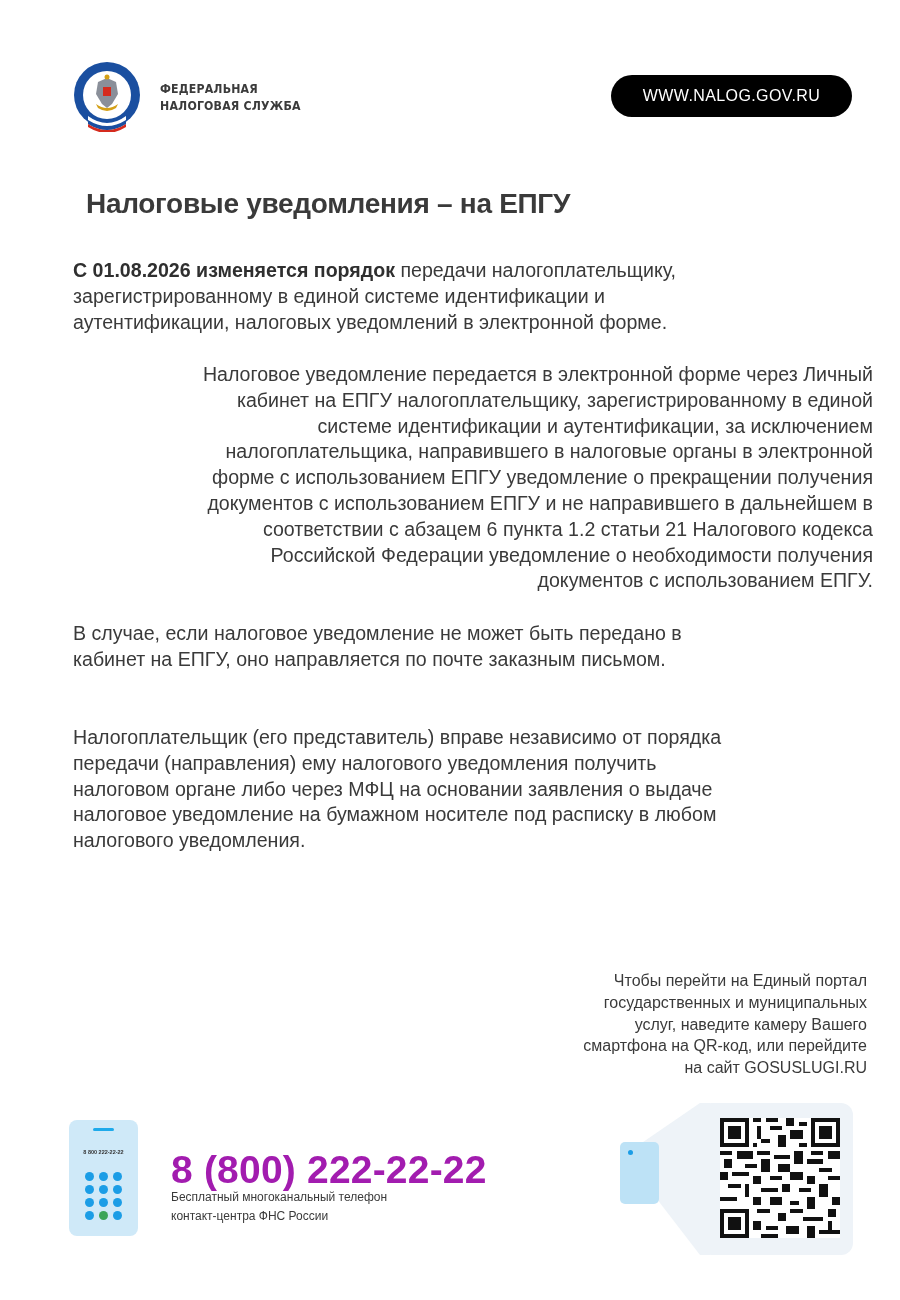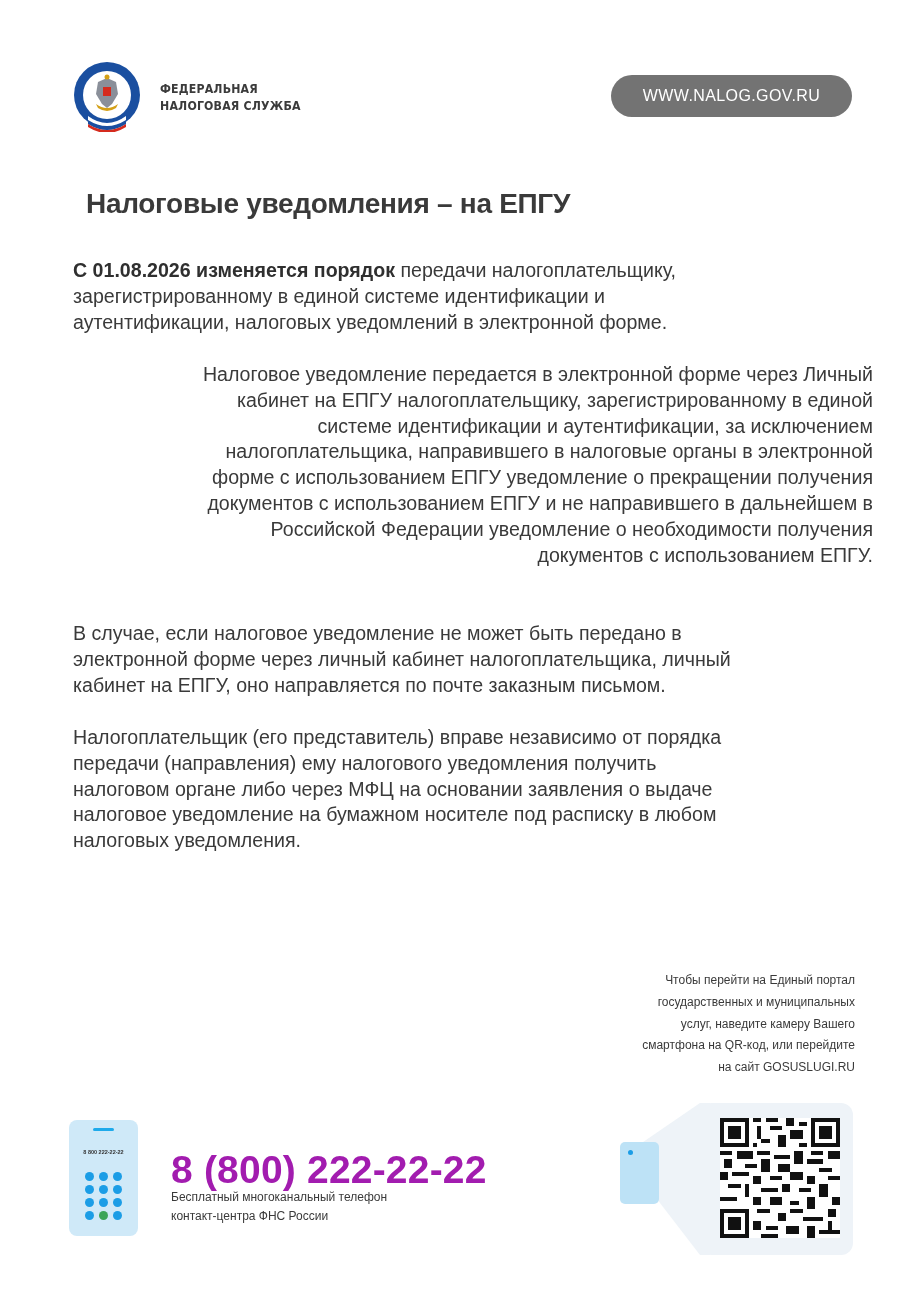--- a/index.html
+++ b/index.html
@@ -2,33 +2,33 @@
 <html><head>
   <meta charset="utf-8">
   <style>
     * { box-sizing: border-box; margin: 0; padding: 0; }
     html, body { width: 900px; height: 1300px; background: #ffffff; overflow: hidden; }
     body { position: relative; font-family: "Liberation Sans", "DejaVu Sans", sans-serif; color: #3a3a3a; }
 
     .header { position: absolute; left: 0; top: 0; width: 900px; height: 150px; }
     .logo-emblem { position: absolute; left: 72px; top: 60px; width: 70px; height: 72px; }
     .logo-text { position: absolute; left: 160px; top: 80px; font-family: "DejaVu Sans", sans-serif; font-weight: bold; font-size: 12.5px; line-height: 17px; color: #3b3b3b; letter-spacing: 0.2px; transform: scaleX(0.88); transform-origin: left top; }
-    .url-pill { position: absolute; left: 611px; top: 75px; width: 241px; height: 42px; border-radius: 21px; background: #737373; color: #ffffff; font-size: 16px; display: flex; align-items: center; justify-content: center; letter-spacing: 0.4px; text-decoration: none; }
+    .url-pill { position: absolute; left: 611px; top: 75px; width: 241px; height: 42px; border-radius: 21px; background: #000000; color: #ffffff; font-size: 16px; display: flex; align-items: center; justify-content: center; letter-spacing: 0.4px; text-decoration: none; }
 
     .title { position: absolute; left: 86px; top: 188px; font-size: 28px; font-weight: bold; color: #3a3a3a; letter-spacing: -0.3px; }
 
     .body-text { position: absolute; left: 73px; width: 800px; font-size: 19.6px; line-height: 25.8px; color: #3a3a3a; }
     .p1 { top: 258px; }
     .p2 { top: 362px; text-align: right; }
     .p3 { top: 621px; }
     .p4 { top: 725px; }
     .body-text b { font-weight: bold; color: #2f2f2f; }
     .line { display: block; white-space: nowrap; }
 
-    .qr-caption { position: absolute; right: 45px; top: 970px; width: 360px; text-align: right; font-size: 12px; line-height: 21.8px; color: #3a3a3a; }
+    .qr-caption { position: absolute; right: 33px; top: 970px; width: 360px; text-align: right; font-size: 16px; line-height: 21.8px; color: #3a3a3a; }
 
     .phone-icon { position: absolute; left: 69px; top: 1120px; width: 69px; height: 116px; background: #cfe9f8; border-radius: 8px; }
     .phone-slot { position: absolute; left: 24px; top: 8px; width: 21px; height: 3px; border-radius: 2px; background: #1eaaeb; }
     .phone-num { position: absolute; left: 0; top: 29px; width: 69px; text-align: center; font-size: 5.5px; font-weight: bold; color: #333; }
     .keypad { position: absolute; left: 16px; top: 52px; width: 38px; display: grid; grid-template-columns: repeat(3, 9px); grid-gap: 4px 5px; }
     .key { width: 9px; height: 9px; border-radius: 50%; background: #1b9de6; }
     .key.green { background: #3ba55a; }
 
     .hotline-number { position: absolute; left: 171px; top: 1148px; font-size: 39px; font-weight: bold; color: #a21caf; letter-spacing: 0.2px; }
     .hotline-desc { position: absolute; left: 171px; top: 1188px; font-size: 12px; line-height: 18.5px; color: #3a3a3a; }
@@ -71,36 +71,36 @@
   <span class="line">аутентификации, налоговых уведомлений в электронной форме.</span>
 </div>
 
 <div class="body-text p2">
   <span class="line">Налоговое уведомление передается в электронной форме через Личный</span>
   <span class="line">кабинет на ЕПГУ налогоплательщику, зарегистрированному в единой</span>
   <span class="line">системе идентификации и аутентификации, за исключением</span>
   <span class="line">налогоплательщика, направившего в налоговые органы в электронной</span>
   <span class="line">форме с использованием ЕПГУ уведомление о прекращении получения</span>
   <span class="line">документов с использованием ЕПГУ и не направившего в дальнейшем в</span>
+  <span class="line">соответствии с абзацем 6 пункта 1.2 статьи 21 Налогового кодекса</span>
   <span class="line">Российской Федерации уведомление о необходимости получения</span>
   <span class="line">документов с использованием ЕПГУ.</span>
 </div>
 
 <div class="body-text p3">
   <span class="line">В случае, если налоговое уведомление не может быть передано в</span>
-  <span class="line">электронной форме через личный кабинет налогоплательщика, личный</span>
   <span class="line">кабинет на ЕПГУ, оно направляется по почте заказным письмом.</span>
 </div>
 
 <div class="body-text p4">
   <span class="line">Налогоплательщик (его представитель) вправе независимо от порядка</span>
   <span class="line">передачи (направления) ему налогового уведомления получить</span>
   <span class="line">налоговом органе либо через МФЦ на основании заявления о выдаче</span>
   <span class="line">налоговое уведомление на бумажном носителе под расписку в любом</span>
-  <span class="line">налоговых уведомления.</span>
+  <span class="line">налогового уведомления.</span>
 </div>
 
 <div class="qr-caption">
   <span class="line">Чтобы перейти на Единый портал</span>
   <span class="line">государственных и муниципальных</span>
   <span class="line">услуг, наведите камеру Вашего</span>
   <span class="line">смартфона на QR-код, или перейдите</span>
   <span class="line">на сайт GOSUSLUGI.RU</span>
 </div>
 

